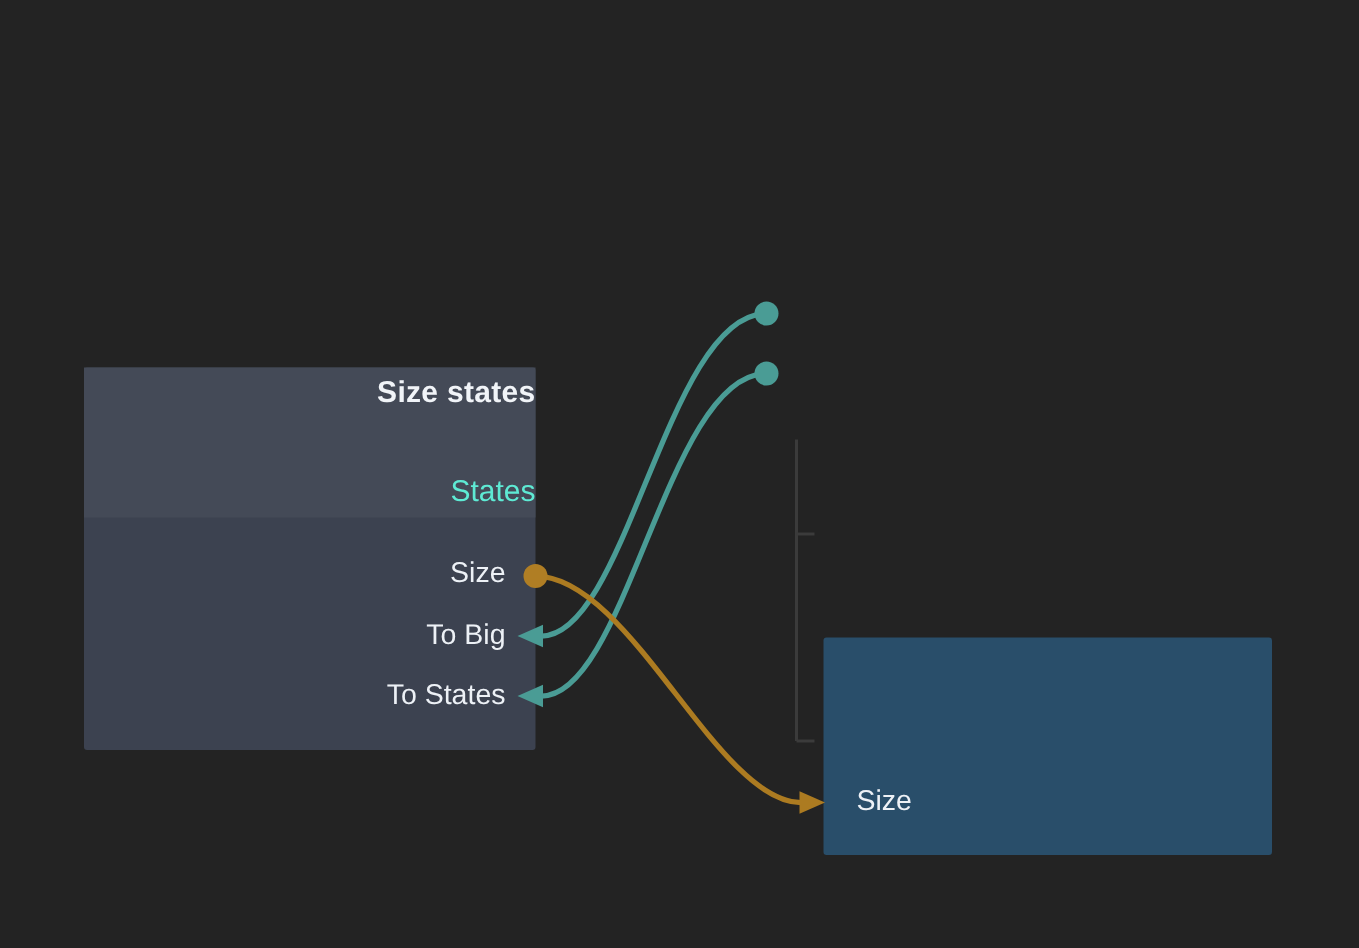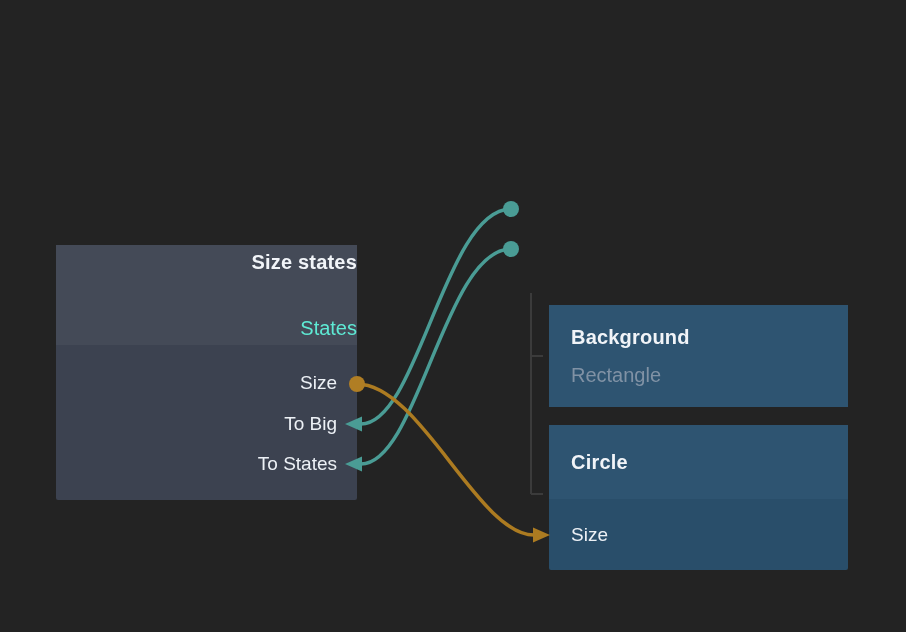--- a/index.html
+++ b/index.html
@@ -109,31 +109,22 @@
     </div>
     <div class="port port-right port-to-big">
       <span>To Big</span>
     </div>
     <div class="port port-right port-to-small">
       <span>To States</span>
     </div>
   </div>
 
 
-  <div class="node node-blue" id="node-background">
-    <div class="node-header">
-      <div class="node-title">Background</div>
-      <div class="node-subtitle subtitle-blue">Rectangle</div>
-    </div>
-  </div>
 
   <div class="node node-blue" id="node-circle">
-    <div class="node-header">
-      <div class="node-title">Circle</div>
-    </div>
     <div class="port port-left port-size">
       <span>Size</span>
     </div>
   </div>
 
   <svg class="wires" width="906" height="632" viewBox="0 0 906 632">
 
     <g stroke="#3B3B3B" stroke-width="2" fill="none">
       <path d="M 531 293 L 531 494"></path>
       <path d="M 531 356 L 543 356"></path>

